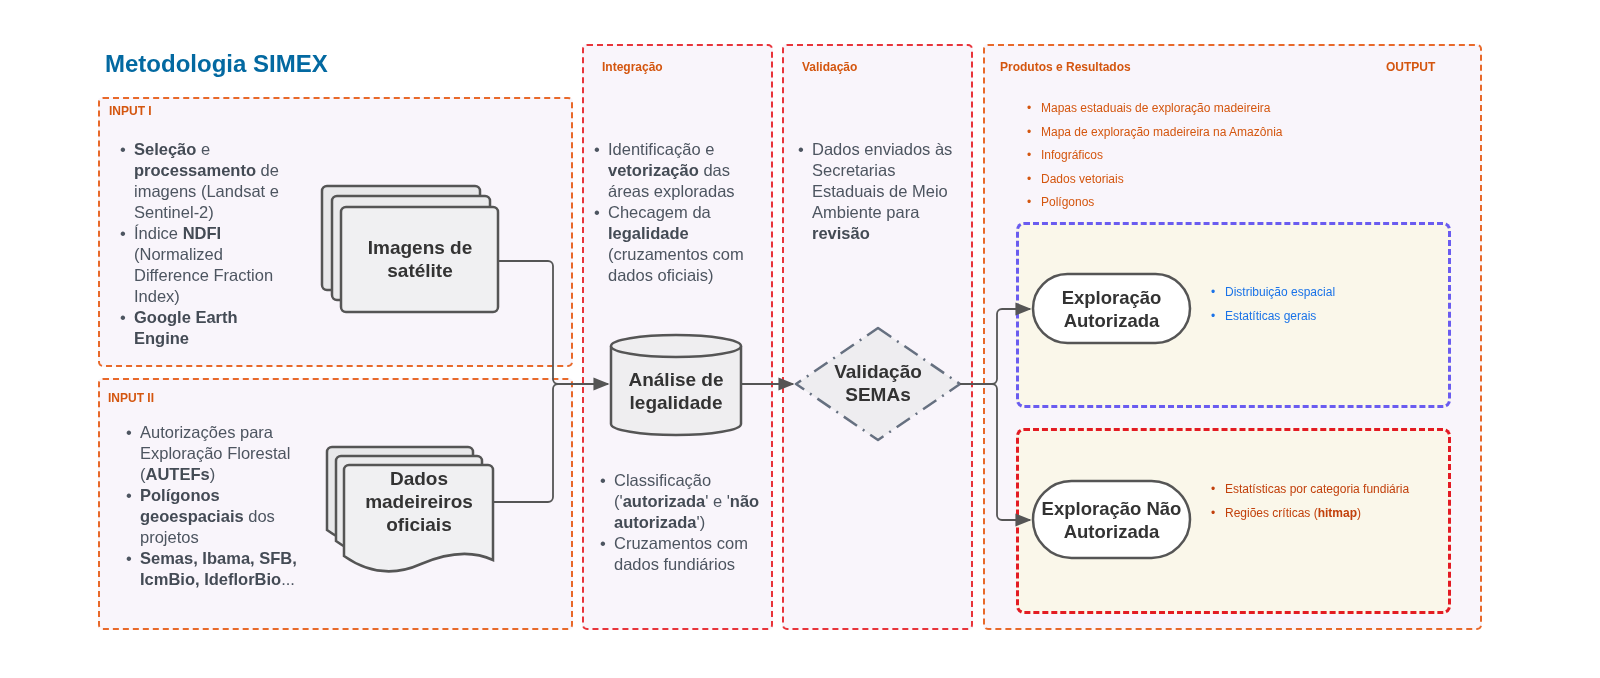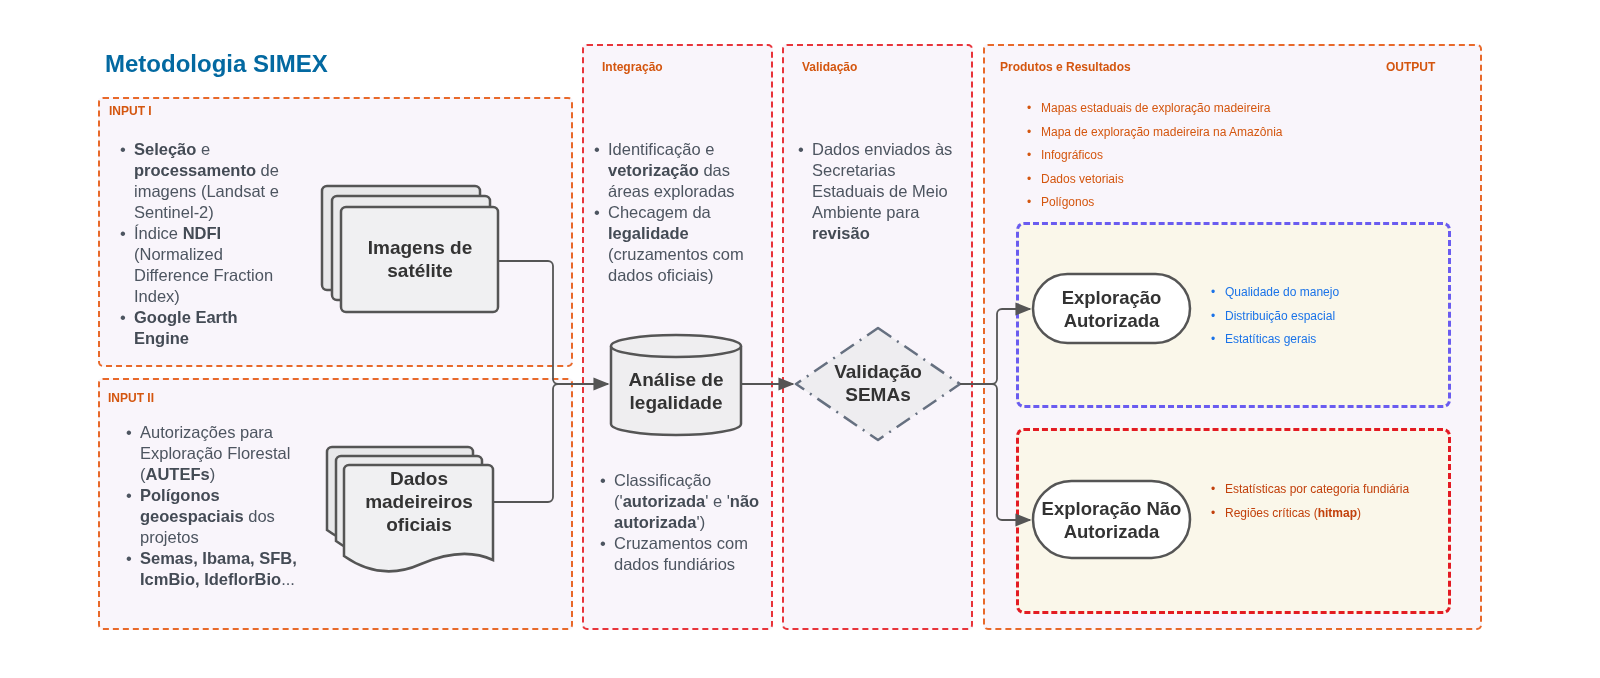--- a/index.html
+++ b/index.html
@@ -67,21 +67,20 @@
 <ul class="out-list" style="left:1027px; top:97px; width:440px;">
     <li>Mapas estaduais de exploração madeireira</li>
     <li>Mapa de exploração madeireira na Amazônia</li>
     <li>Infográficos</li>
     <li>Dados vetoriais</li>
     <li>Polígonos</li>
   </ul>
 
 <div class="subbox" style="left:1016px; top:222px; width:435px; height:186px; border:3px dashed #6a5cf0;"></div>
 <ul class="out-list blue-list" style="left:1211px; top:281px; width:230px;">
-    <li>Qualidade do manejo</li>
     <li>Distribuição espacial</li>
     <li>Estatíticas gerais</li>
   </ul>
 
 <div class="subbox" style="left:1016px; top:428px; width:435px; height:186px; border:3px dashed #e31b23;"></div>
 <ul class="out-list red-list" style="left:1211px; top:478px; width:230px;">
     <li>Estatísticas por categoria fundiária</li>
     <li>Regiões críticas (<b>hitmap</b>)</li>
   </ul>
 

